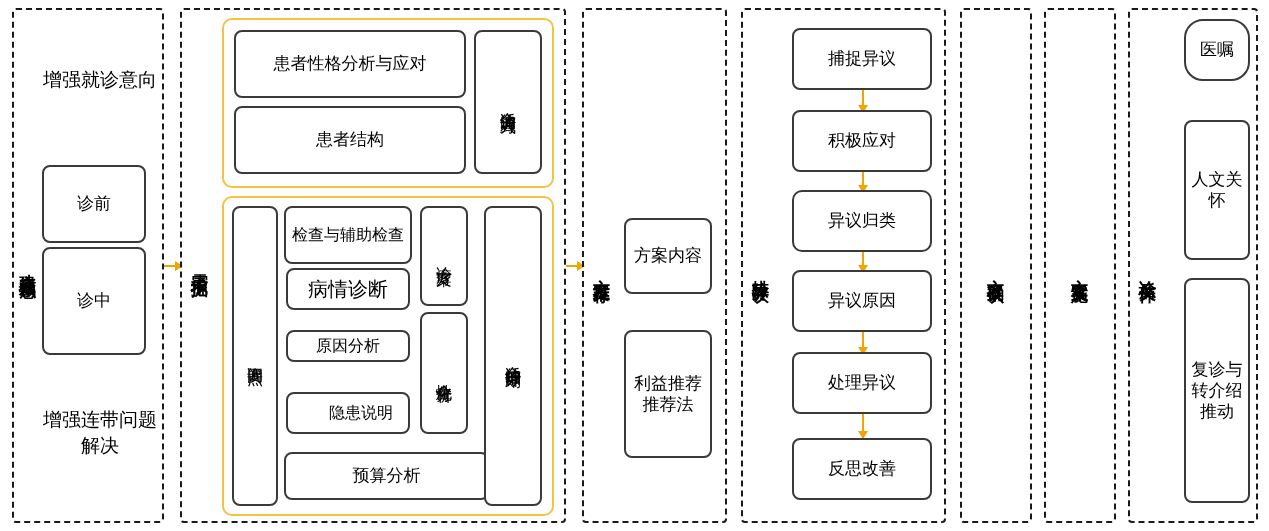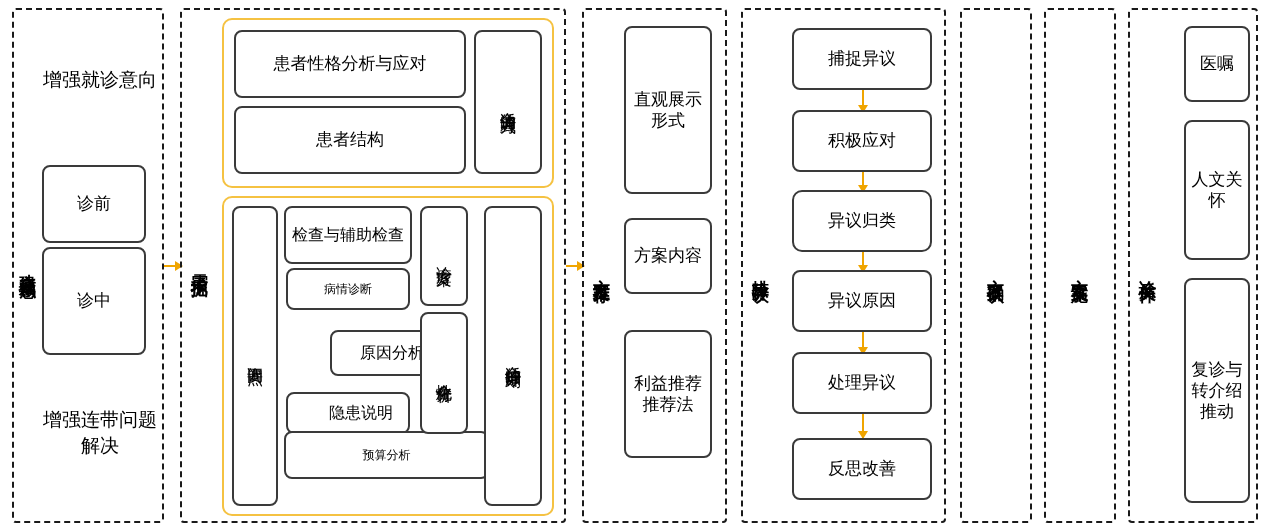--- a/index.html
+++ b/index.html
@@ -136,41 +136,40 @@
   <div class="box" style="left:234px; top:106px; width:232px; height:68px;">患者结构</div>
 
   <div class="box vtext" style="left:474px; top:30px; width:68px; height:144px; font-size:16px;">合适的沟通方式</div>
 
   <div class="yellow-group" style="left:222px; top:196px; width:332px; height:320px;"></div>
 
   <div class="box vtext" style="left:232px; top:206px; width:46px; height:300px; font-size:16px;">问询要点</div>
 
   <div class="box" style="left:284px; top:206px; width:128px; height:58px; font-size:16px;">检查与辅助检查</div>
 
-  <div class="box" style="left:286px; top:268px; width:124px; height:42px; font-size:12px;">病情诊断</div>
-
-  <div class="box" style="left:286px; top:330px; width:124px; height:46px; font-size:16px;margin-left:44px;">原因分析</div>
+  <div class="box" style="left:286px; top:268px; width:124px; height:42px; font-size:20px;">病情诊断</div>
+
+  <div class="box" style="left:286px; top:330px; width:124px; height:32px; font-size:16px;">原因分析</div>
 
   <div class="box" style="left:286px; top:392px; width:124px; height:42px; font-size:16px;padding-left:28px;">隐患说明</div>
 
-  <div class="box" style="left:284px; top:431px; width:205px; height:48px; font-size:12px;">预算分析</div>
+  <div class="box" style="left:284px; top:452px; width:205px; height:48px; font-size:17px;">预算分析</div>
 
   <div class="box vtext" style="left:420px; top:206px; width:48px; height:100px; font-size:16px;">诊疗方案</div>
 
   <div class="box vtext" style="left:420px; top:312px; width:48px; height:122px; font-size:16px;">个性化分析</div>
 
   <div class="box vtext" style="left:484px; top:206px; width:58px; height:300px; font-size:16px;">合适的治疗计划</div>
 
   <div class="arrow-h" style="left:566px; top:265px; width:18px;"></div>
 
   <div class="dashed-group" style="left:582px; top:8px; width:145px; height:515px;"></div>
 
   <div class="label vert" style="left:588px; top:215px; width:26px; height:110px;">方案推荐</div>
 
-  <div class="box" style="left:624px; top:26px; width:88px; height:168px; font-size:17px;">直观展示形式</div>
 
   <div class="box" style="left:624px; top:218px; width:88px; height:76px; font-size:17px;">方案内容</div>
 
   <div class="box" style="left:624px; top:330px; width:88px; height:128px; font-size:17px;">利益推荐推荐法</div>
 
   <div class="dashed-group" style="left:741px; top:8px; width:205px; height:515px;"></div>
 
   <div class="label vert" style="left:747px; top:220px; width:26px; height:100px;">排除异议</div>
 
   <div class="box" style="left:792px; top:28px; width:140px; height:62px;">捕捉异议</div>
@@ -195,19 +194,19 @@
   <div class="label vert" style="left:982px; top:215px; width:26px; height:110px;">方案确认</div>
 
   <div class="dashed-group" style="left:1044px; top:8px; width:72px; height:515px;"></div>
 
   <div class="label vert" style="left:1066px; top:215px; width:26px; height:110px;">方案实施</div>
 
   <div class="dashed-group" style="left:1128px; top:8px; width:130px; height:515px;"></div>
 
   <div class="label vert" style="left:1134px; top:215px; width:26px; height:110px;">诊后关怀</div>
 
-  <div class="box" style="left:1184px; top:26px; width:66px; height:76px; font-size:17px;">医嘱</div>
+  <div class="box" style="left:1184px; top:19px; width:66px; height:62px; font-size:17px;border-radius:19px;">医嘱</div>
 
   <div class="box" style="left:1184px; top:120px; width:66px; height:140px; font-size:17px;">人文关怀</div>
 
   <div class="box" style="left:1184px; top:278px; width:66px; height:225px; font-size:17px;">复诊与转介绍推动</div>
 
 </div>
 
 </body></html>

